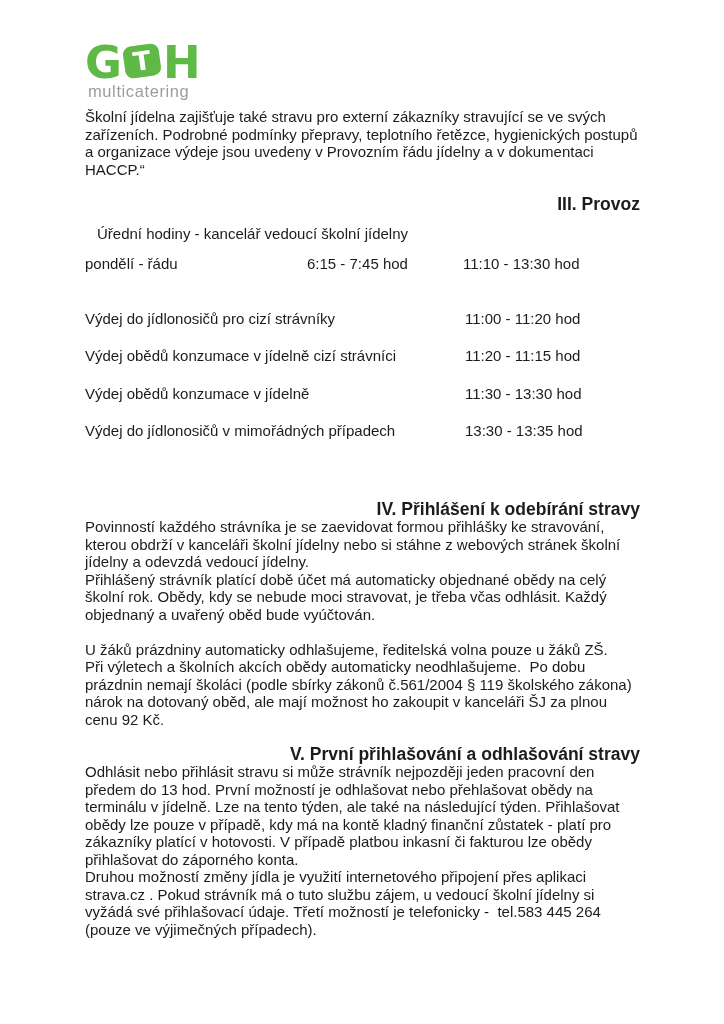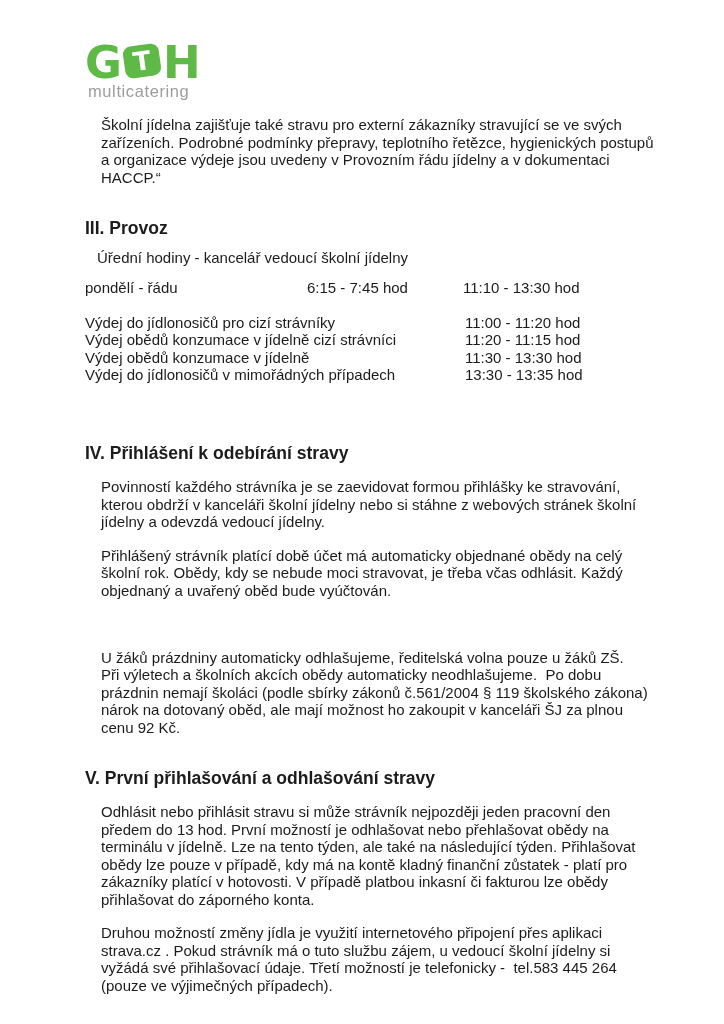--- a/index.html
+++ b/index.html
@@ -35,31 +35,31 @@
   }
   .logo-tile-letter{
     font-family:"DejaVu Sans","Liberation Sans",sans-serif;
     color:#ffffff;font-weight:bold;font-size:26px;line-height:26px;
   }
   .logo-sub{
     font-size:16.5px;line-height:17px;color:var(--brand-gray);
     letter-spacing:0.6px;margin:1px 0 8px 3px;font-weight:400;
   }
   
-  .para{margin:16px;white-space:pre;}
-  .heading{margin:0;font-weight:bold;text-align:left;white-space:pre;}
+  .para{margin:0;white-space:pre;}
+  .heading{margin:0;font-weight:bold;text-align:right;white-space:pre;}
   .line{margin:12px;white-space:pre;}
   .sp{height:17.5px;}
   .sp-big{height:61px;}
   
   .oh-row{display:flex;}
   .oh-label{width:222px;flex:none;white-space:pre;}
   .oh-t1{width:156px;flex:none;white-space:pre;}
   .oh-t2{white-space:pre;}
-  .sv-row{display:flex;}
+  .sv-row{display:flex;margin-top:20px;}
   .sv-label{width:380px;flex:none;white-space:pre;}
   .sv-time{white-space:pre;}
 </style>
 </head>
 <body>
 
 <div class="page">
 
   <div class="logo">
     <div class="logo-row">

